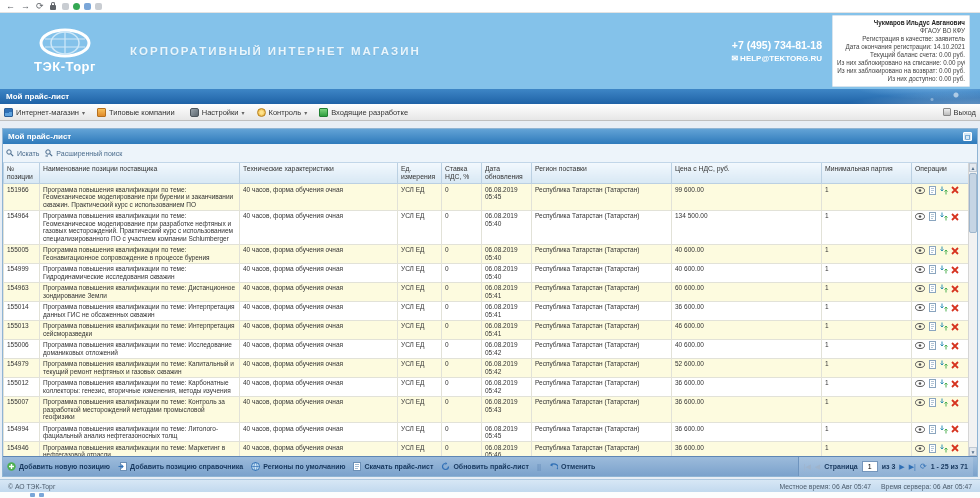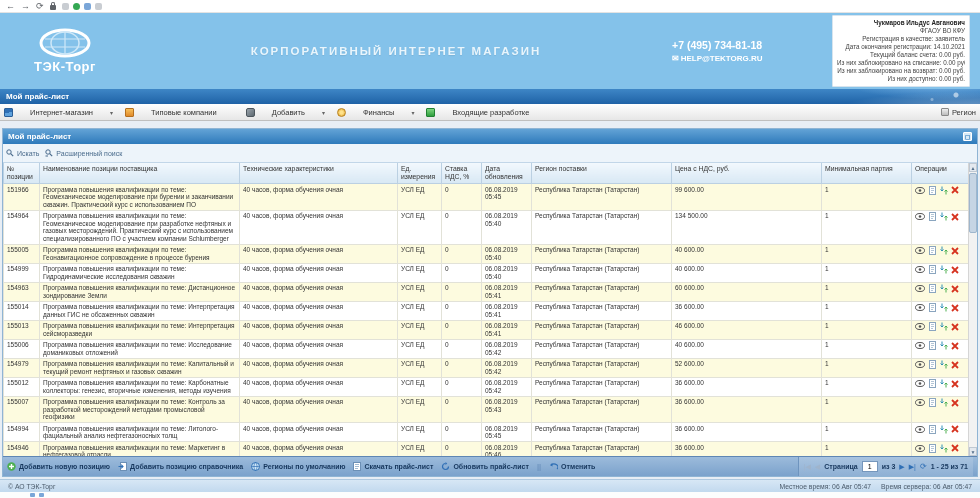--- a/index.html
+++ b/index.html
@@ -16,40 +16,40 @@
   .url-text { font-size:7.5px; color:#3c4043; white-space:nowrap; overflow:hidden; flex:1; }
   .browser-right { display:flex; gap:4px; align-items:center; }
   .chip { width:7px; height:7px; border-radius:2px; background:#c9cdd2; }
   .chip.green { background:#34a853; border-radius:50%; }
   .chip.blue { background:#7aa6d8; }
 
   
   .site-header { height:76px; background:#84C2EA; display:flex; align-items:center; padding:4px 10px; gap:10px; flex:0 0 auto; }
   .logo-block { width:110px; display:flex; flex-direction:column; align-items:center; }
   .logo-text { color:#fff; font-weight:bold; font-size:13px; letter-spacing:0.5px; margin-top:1px; }
-  .site-title { flex:1; text-align:center; color:#E9F5FC; font-size:11.5px; letter-spacing:2px; font-weight:bold; text-shadow:0 1px 1px rgba(0,0,0,0.08); }
-  .contact-block { width:150px; text-align:left; color:#fff; }
+  .site-title { flex:1; text-align:left; color:#E9F5FC; font-size:11.5px; letter-spacing:2px; font-weight:bold; text-shadow:0 1px 1px rgba(0,0,0,0.08); }
+  .contact-block { width:150px; text-align:right; color:#fff; }
   .contact-phone { font-size:10.5px; font-weight:bold; white-space:nowrap; }
   .contact-email { font-size:8px; font-weight:bold; margin-top:3px; white-space:nowrap; }
   .env { font-size:8px; margin-right:2px; }
   .user-box { width:138px; background:#fff; border:1px solid #D7E4EE; border-radius:1px; padding:3px 4px; text-align:right; }
   .user-box div { font-size:6.3px; color:#444; line-height:8px; white-space:nowrap; overflow:hidden; }
   .user-box .u-name { font-weight:bold; color:#222; }
 
   
   .window-titlebar { height:15px; flex:0 0 auto; background:linear-gradient(#3E86C6,#1F62A6); color:#fff; font-size:8px; font-weight:bold; display:flex; align-items:center; padding:0 6px; position:relative; overflow:hidden; }
   .window-titlebar .swirl { position:absolute; right:0; top:0; width:160px; height:15px;
      background: radial-gradient(circle at 85% 40%, rgba(255,255,255,0.55) 0 2px, transparent 3px),
                  radial-gradient(circle at 70% 70%, rgba(255,255,255,0.35) 0 1px, transparent 2px),
                  radial-gradient(ellipse at 95% 120%, rgba(255,255,255,0.35), transparent 60%),
                  radial-gradient(ellipse at 75% -40%, rgba(160,210,250,0.55), transparent 55%); }
 
   
   .menubar { height:17px; flex:0 0 auto; background:linear-gradient(#FEFEFE,#E6E6E6); border-bottom:1px solid #BFBFBF; display:flex; align-items:center; padding:0 4px; gap:12px; }
-  .menu-item { display:flex; align-items:center; gap:17px; font-size:7.5px; color:#333; cursor:pointer; white-space:nowrap; }
+  .menu-item { display:flex; align-items:center; gap:3px; font-size:7.5px; color:#333; cursor:pointer; white-space:nowrap; }
   .menu-item .arrow { font-size:6px; color:#666; }
   .mi-icon { width:9px; height:9px; display:inline-block; border-radius:1px; }
   .mi-shop { background:conic-gradient(#2F6FB5 0 25%, #5EA1DC 0 50%, #5EA1DC 0 75%, #2F6FB5 0); border:1px solid #2A5E98; }
   .mi-contract { background:linear-gradient(#F8C05A,#E08A2A); border:1px solid #B56F1E; }
   .mi-settings { background:linear-gradient(135deg,#9aa4ac,#5d6870); border-radius:2px; border:1px solid #4d565d; }
   .mi-finance { background:radial-gradient(circle,#FFE28A 30%,#E0A52E 90%); border-radius:50%; border:1px solid #B9821F; }
   .mi-note { background:linear-gradient(#7ED47E,#2E9E3E); border:1px solid #228033; }
   .menubar-spacer { flex:1; }
   .logout-item { display:flex; align-items:center; gap:3px; font-size:7.5px; color:#333; white-space:nowrap; }
   .mi-logout { background:linear-gradient(#eee,#bbb); border:1px solid #888; width:8px; height:8px; }
@@ -157,36 +157,36 @@
       <span>Интернет-магазин</span>
         <span class="arrow">▾</span>
     </span>
     <span class="menu-item">
       <span class="mi-icon mi-contract"></span>
       <span>Типовые компании</span>
         <span class="arrow"></span>
     </span>
     <span class="menu-item">
       <span class="mi-icon mi-settings"></span>
-      <span>Добавить</span>
+      <span>Настройки</span>
         <span class="arrow">▾</span>
     </span>
     <span class="menu-item">
       <span class="mi-icon mi-finance"></span>
-      <span>Финансы</span>
+      <span>Контроль</span>
         <span class="arrow">▾</span>
     </span>
     <span class="menu-item">
       <span class="mi-icon mi-note"></span>
       <span>Входящие разработке</span>
     </span>
     <span class="menubar-spacer"></span>
     <span class="logout-item">
       <span class="mi-icon mi-logout"></span>
-      <span>Регион</span>
+      <span>Выход</span>
     </span>
   </div>
 
   <div class="content">
     <div class="panel">
       <div class="panel-header">
         <span>Мой прайс-лист</span>
         <span class="ph-spacer"></span>
         <span class="ph-btn">▢</span>
       </div>

